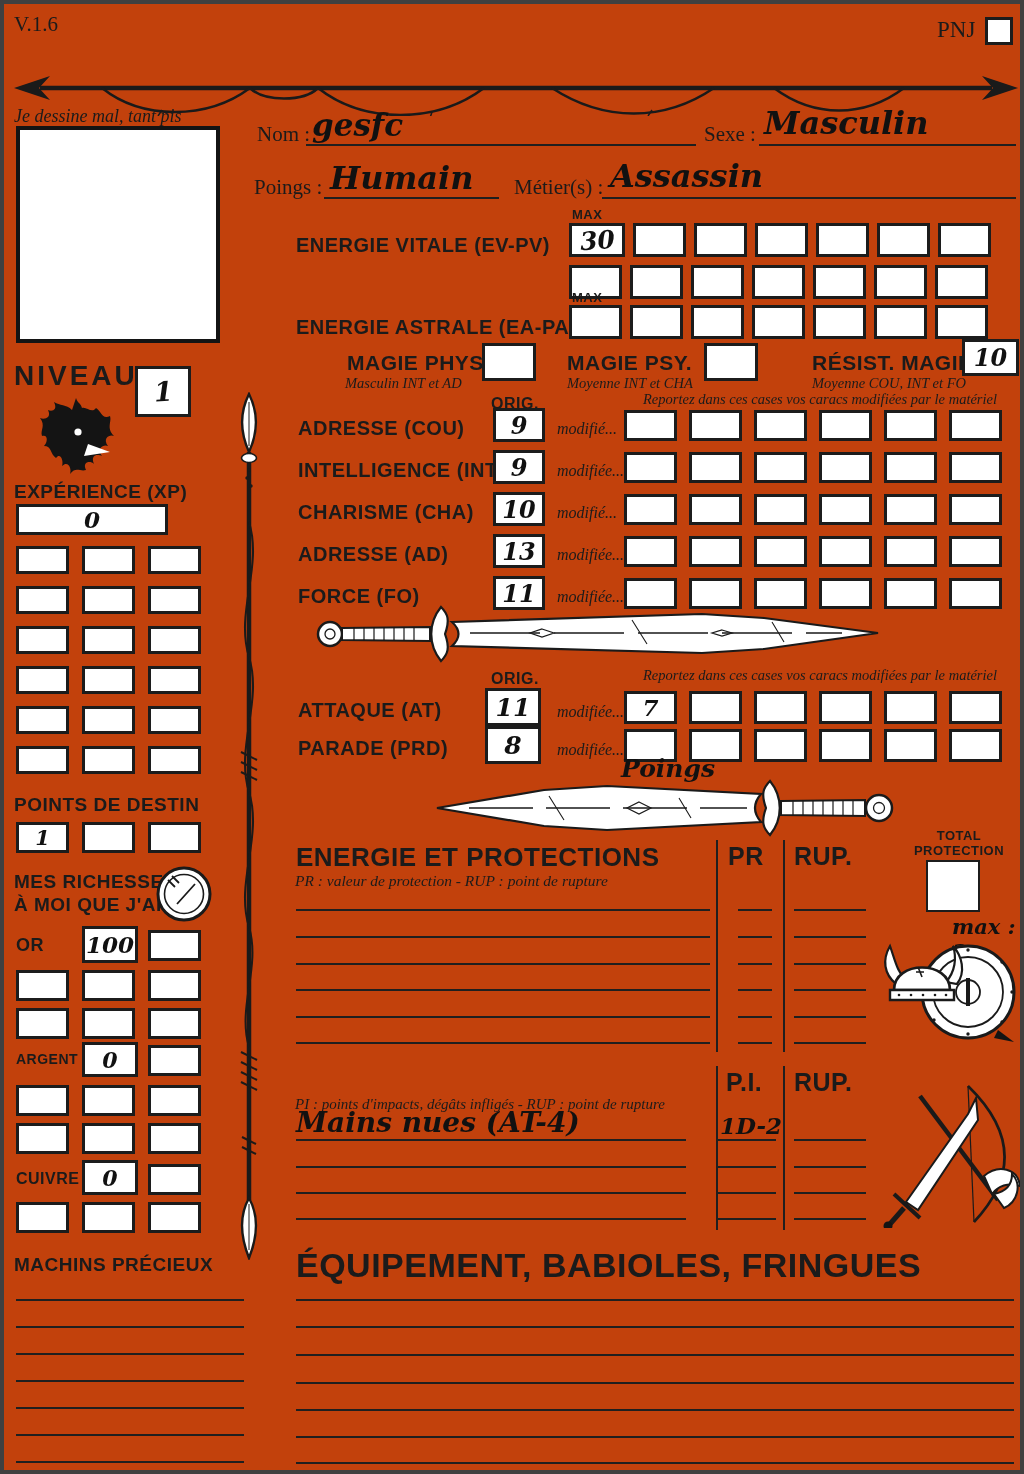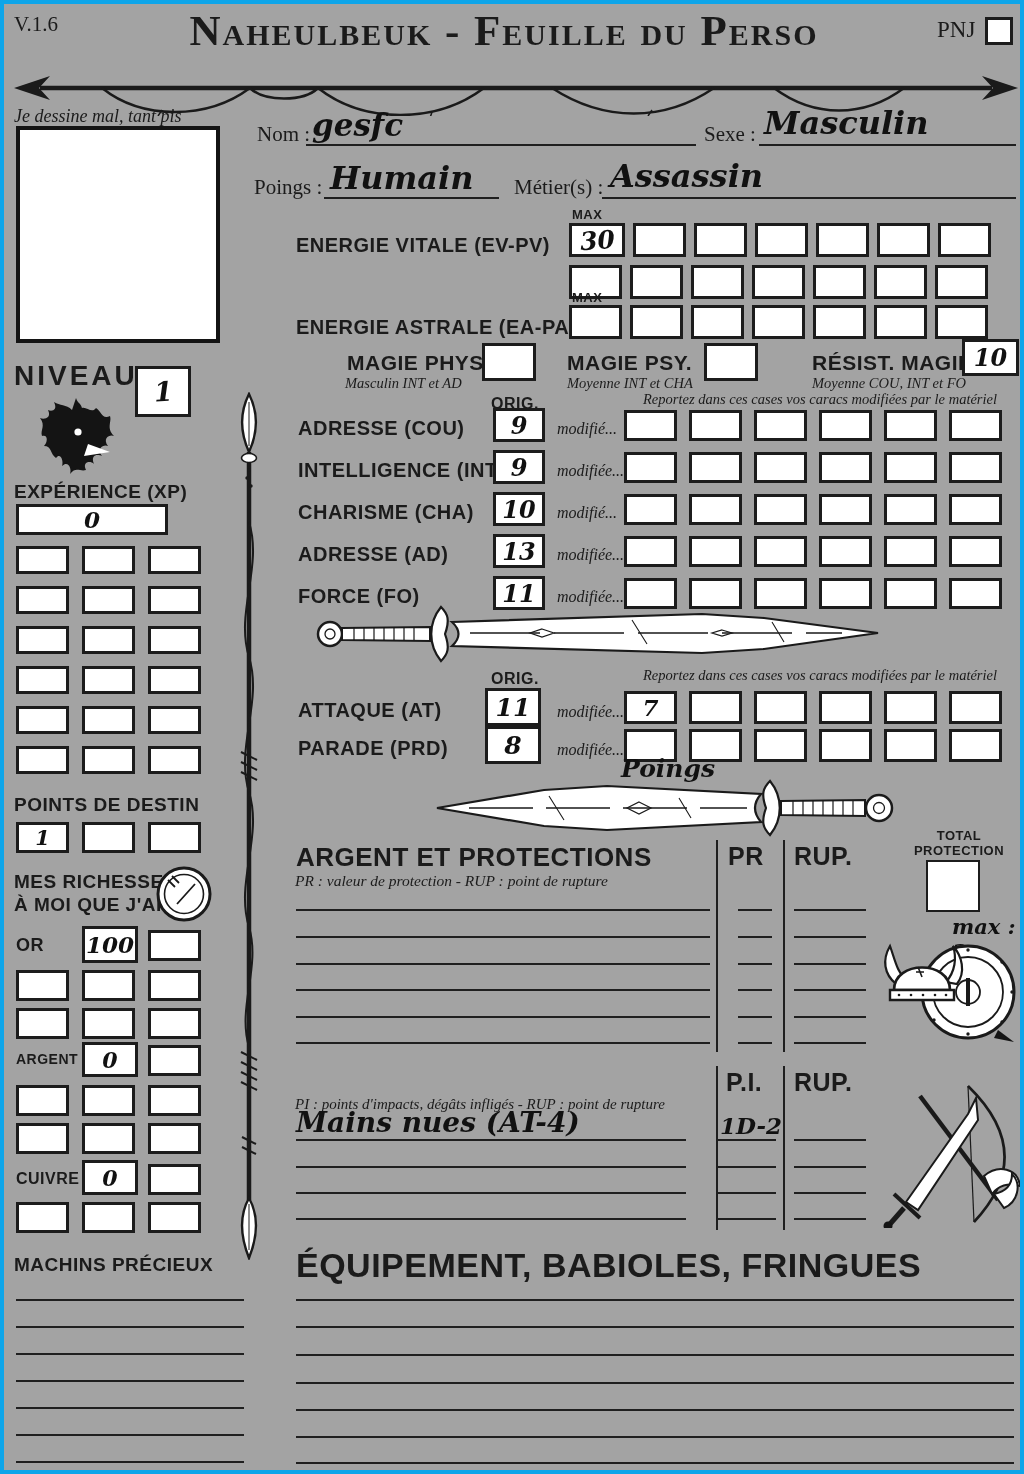--- a/index.html
+++ b/index.html
@@ -1,19 +1,19 @@
 <!DOCTYPE html>
 <html><head>
 <meta charset="utf-8">
 <style>
   * { margin:0; padding:0; box-sizing:border-box; }
   html,body { background:#e9e9e7; }
   #sheet {
     position:relative; width:1024px; height:1474px;
-    background:#a3a3a3; border:4px solid #0ea5e9; overflow:hidden;
+    background:#c2410c; border:4px solid #404040; overflow:hidden;
     font-family:"Liberation Sans", sans-serif; color:#1a1a1a;
   }
   .abs { position:absolute; }
   .h   { font-family:"Liberation Sans", sans-serif; font-weight:bold; color:#1b1b1b; letter-spacing:0.5px; }
   .med { font-family:"Liberation Serif", serif; font-style:italic; color:#1b1b1b; }
   .ser { font-family:"Liberation Serif", serif; color:#1b1b1b; }
   .hand{ font-family:"DejaVu Serif", serif; font-style:italic; font-weight:bold; color:#111; }
   .box { border:3px solid #1c1c1c; background:#fff; display:flex; align-items:center; justify-content:center; }
   .brow{ display:flex; }
   .line{ border-bottom:2.5px solid #1f1f1f; }
@@ -21,21 +21,20 @@
   .center{ text-align:center; }
   svg { display:block; }
   .ink { stroke:#1a1a1a; }
 </style>
 </head>
 <body>
 
 <div id="sheet">
 
   <div class="abs ser" style="left:10px;top:8px;font-size:21px;">V.1.6</div>
-  <div class="abs ser center" style="left:120px;top:2px;width:760px;font-size:43px;font-weight:bold;font-variant:small-caps;letter-spacing:2px;">Naheulbeuk - Feuille du Perso</div>
   <div class="abs ser" style="left:933px;top:13px;font-size:23px;">PNJ</div>
   <div class="abs box" style="left:981px;top:13px;width:28px;height:28px;"></div>
 
   <div class="abs" style="left:8px;top:68px;">
     <svg width="1008" height="44" viewBox="0 0 1008 44">
       <line x1="28" y1="16" x2="980" y2="16" class="ink" stroke-width="4.5"></line>
       <path d="M2,16 L38,4 L27,16 L38,28 Z" fill="#1a1a1a"></path>
       <path d="M1006,16 L970,4 L981,16 L970,28 Z" fill="#1a1a1a"></path>
       <path d="M90,16 C130,48 195,48 238,16 M238,16 C252,30 292,30 306,16 M306,16 C352,52 424,52 472,16 M540,16 C592,50 652,50 702,16 M762,16 C802,46 852,46 892,16" fill="none" class="ink" stroke-width="2.5"></path>
       <path d="M150,38 L146,44 M420,40 L418,46 M640,38 L636,44" class="ink" stroke-width="1.5" fill="none"></path>
@@ -377,21 +376,21 @@
       <path d="M210,30 L222,36 L210,42 L198,36 Z" fill="none" class="ink" stroke-width="1.2"></path>
       <path d="M120,24 L135,48 M250,26 L262,46" class="ink" stroke-width="1.1" fill="none"></path>
       <path d="M341,9 C354,25 354,47 341,63 C334,56 332,50 337,36 C332,22 334,16 341,9 Z" fill="#fff" class="ink" stroke-width="2.2"></path>
       <path d="M352,29 L436,28 L436,44 L352,43 Z" fill="#fff" class="ink" stroke-width="2"></path>
       <path d="M364,28 L364,44 M374,28 L374,44 M384,28 L384,44 M394,28 L394,44 M404,28 L404,44 M414,28 L414,44 M424,28 L424,44" class="ink" stroke-width="1.2" fill="none"></path>
       <circle cx="450" cy="36" r="13" fill="#fff" class="ink" stroke-width="2.5"></circle>
       <circle cx="450" cy="36" r="5.5" fill="none" class="ink" stroke-width="1.3"></circle>
     </svg>
   </div>
 
-  <div class="abs h" style="left:292px;top:838px;font-size:26px;">ARGENT ET PROTECTIONS</div>
+  <div class="abs h" style="left:292px;top:838px;font-size:26px;">ENERGIE ET PROTECTIONS</div>
   <div class="abs vline" style="left:712px;top:836px;height:212px;"></div>
   <div class="abs vline" style="left:779px;top:836px;height:212px;"></div>
   <div class="abs h" style="left:724px;top:838px;font-size:25px;">PR</div>
   <div class="abs h" style="left:790px;top:838px;font-size:25px;">RUP.</div>
   <div class="abs med" style="left:291px;top:868px;font-size:15.5px;">PR : valeur de protection - RUP : point de rupture</div>
 
   <div class="abs line" style="left:292px;top:882px;width:414px;height:25px;"></div>
   <div class="abs line" style="left:292px;top:909px;width:414px;height:25px;"></div>
   <div class="abs line" style="left:292px;top:936px;width:414px;height:25px;"></div>
   <div class="abs line" style="left:292px;top:962px;width:414px;height:25px;"></div>

